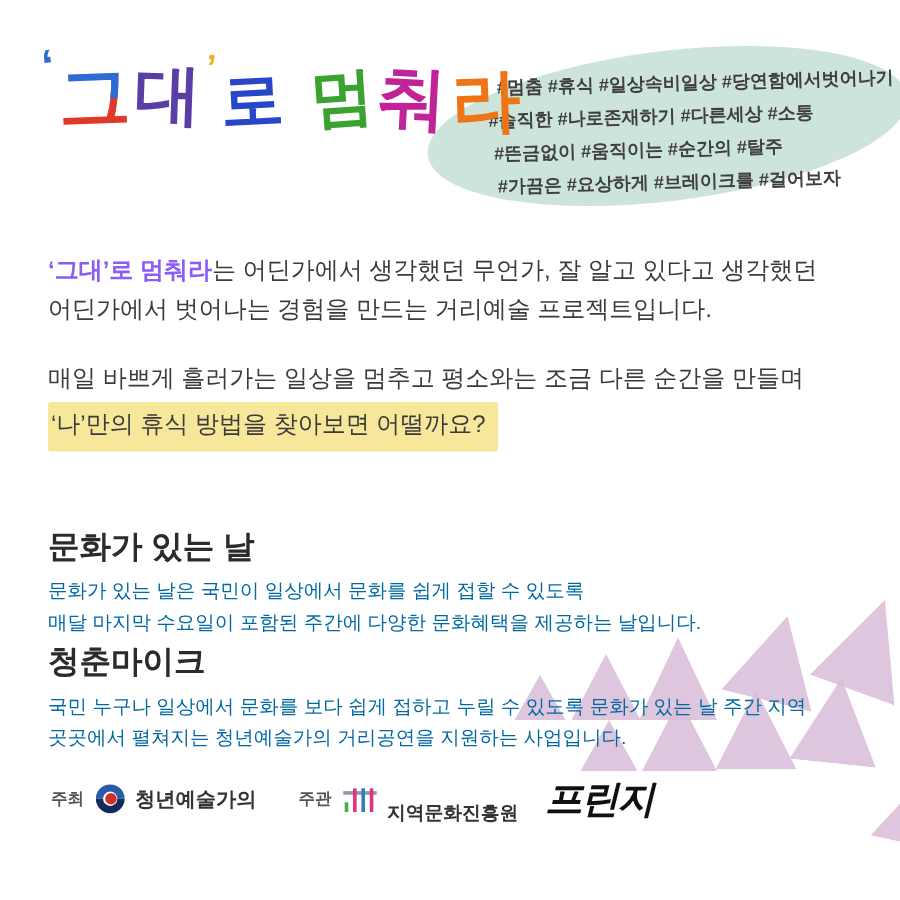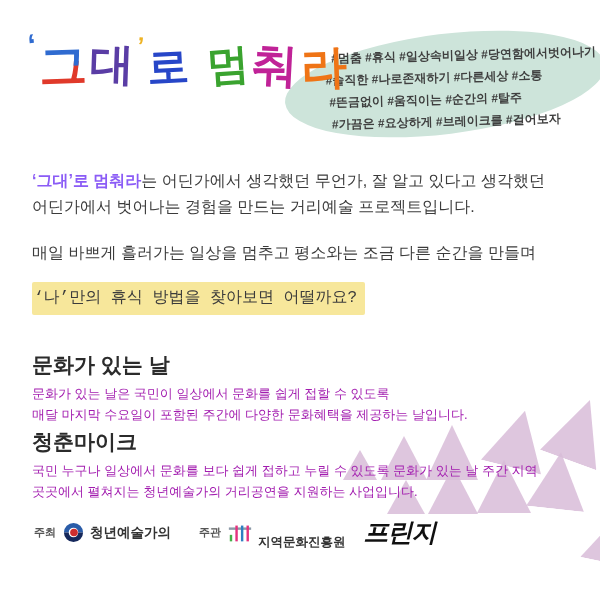--- a/index.html
+++ b/index.html
@@ -28,30 +28,30 @@
   }
   .hash-line.l0{padding-left:6px;}
   .hash-line.l2{padding-left:3px;}
   .hash-line.l3{padding-left:5px;}
   
   .para{position:absolute;left:32px;font-size:16px;line-height:26px;color:#3b3b3b;z-index:3;white-space:nowrap;}
   .para-intro{top:168px;}
   .para-intro b{color:#8b5cf6;}
   .para-daily{top:240px;}
   .hl{
-    display:inline-block;margin-top:16px;padding:3px 8px 4px 2px;border-radius:2px;font-family:Liberation Mono, monospace;
+    display:inline-block;margin-top:2px;padding:3px 8px 4px 2px;border-radius:2px;
   }
   
   .section{position:absolute;left:32px;z-index:3;}
   .section-1{top:352px;}
   .section-2{top:429px;}
   .section h2{
     margin:0 0 5px 0;font-size:21px;font-weight:700;color:#2b2b2b;line-height:26px;
   }
-  .section .body-line{font-size:13px;line-height:21px;color:#a21caf;white-space:nowrap;}
+  .section .body-line{font-size:13px;line-height:21px;color:#0369a1;white-space:nowrap;}
   
   .tri{
     position:absolute;clip-path:polygon(50% 0, 0 100%, 100% 100%);
     opacity:.85;z-index:0;
   }
   
   .footer{
     position:absolute;left:34px;top:514px;display:flex;align-items:center;z-index:3;
   }
   .cred-label{font-size:11px;font-weight:700;color:#555;margin-right:6px;}

